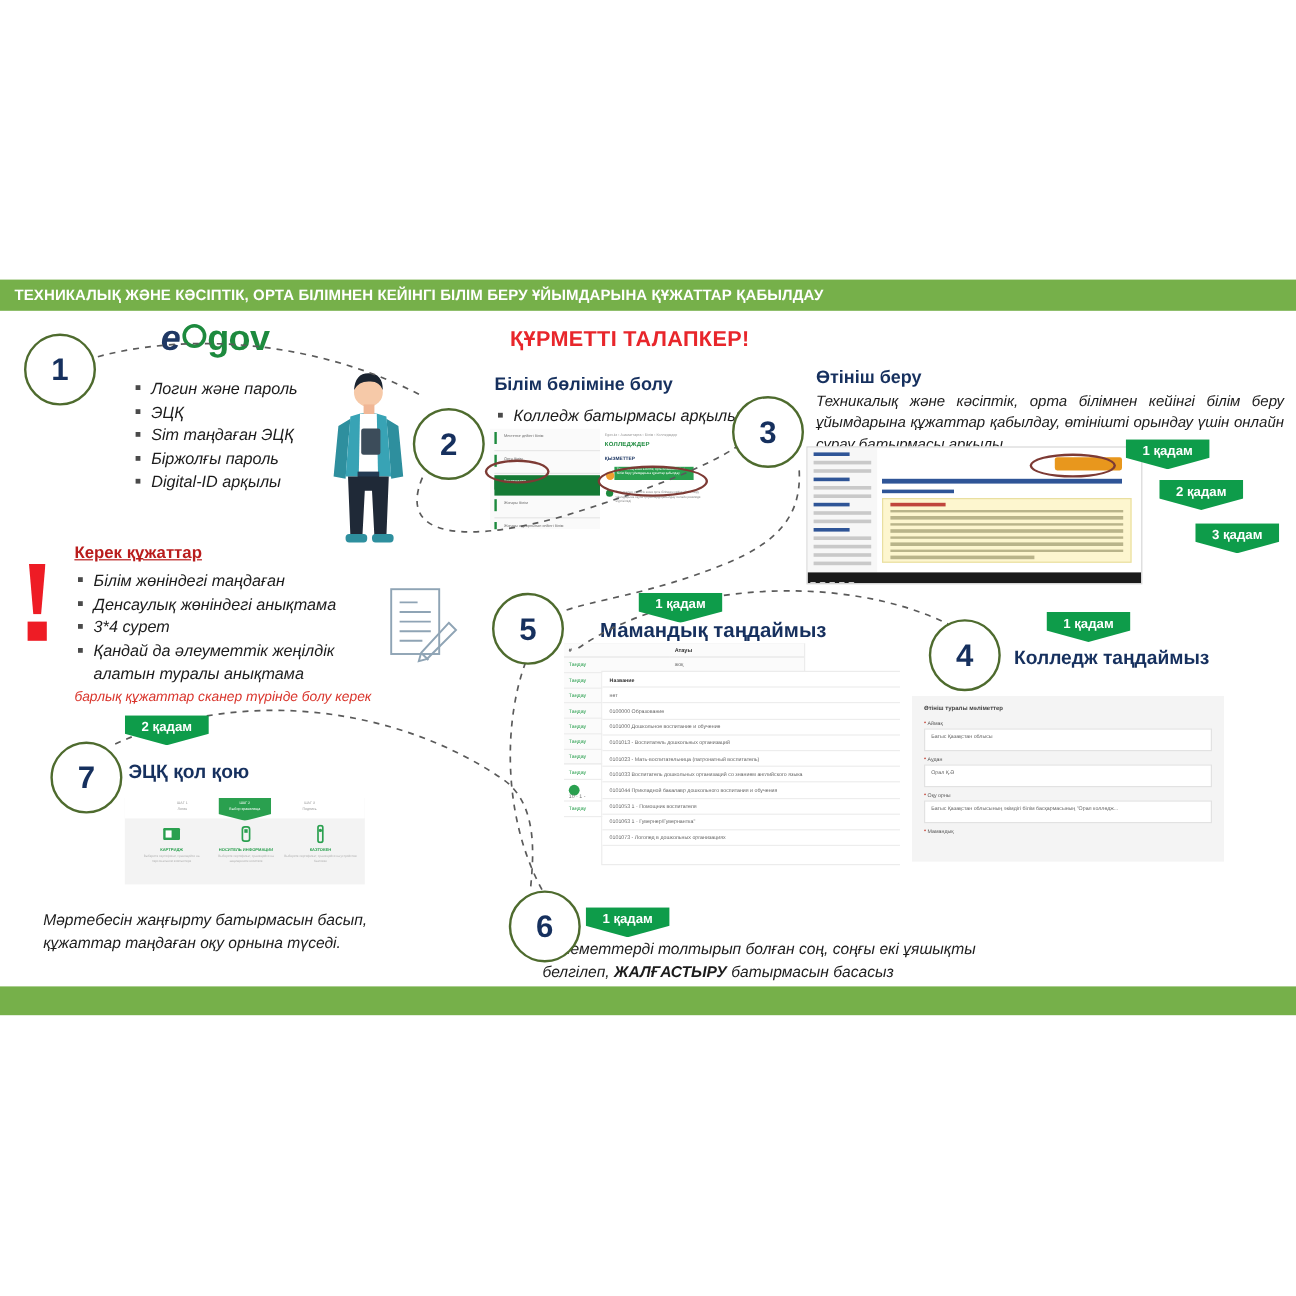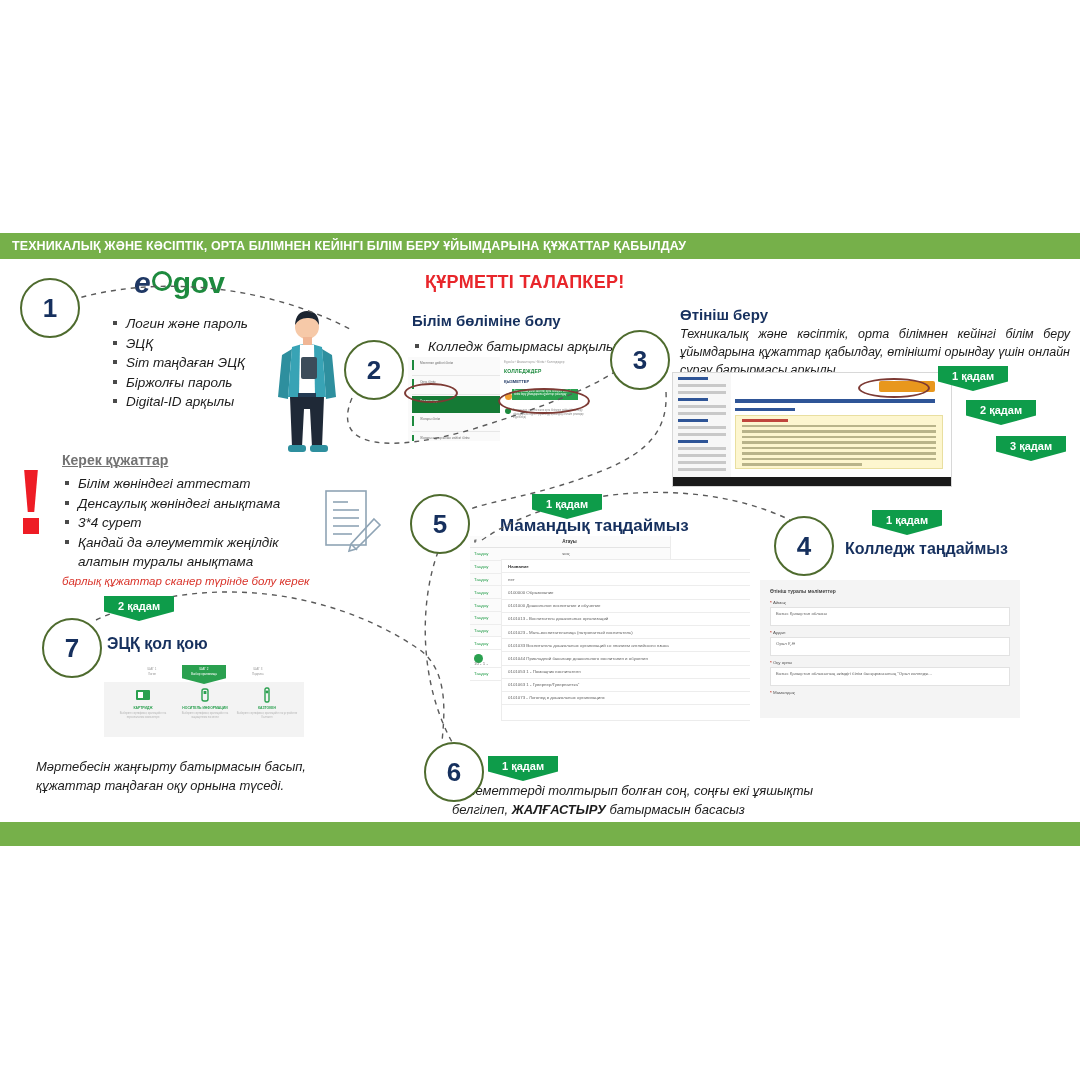--- a/index.html
+++ b/index.html
@@ -63,21 +63,21 @@
   }
   ul.bl li:before{
     content:"";position:absolute;left:3px;top:7px;width:4px;height:4px;background:#4a4a4a;
   }
 
   #blk1{position:absolute;left:110px;top:308px;width:185px;}
   #blk1 .h-sub{text-align:center;}
 
   #docs{position:absolute;left:62px;top:452px;width:255px;}
   #docs .docs-title{
-    color:#737373;font-weight:bold;font-size:14px;text-decoration:underline;
+    color:#b91c1c;font-weight:bold;font-size:14px;text-decoration:underline;
     margin-bottom:4px;
   }
   #docs .note{
     color:#d9342b;font-style:italic;font-size:11.5px;margin-top:2px;line-height:1.3;
   }
   .excl{position:absolute;left:22px;top:470px;width:18px;}
   .excl .e-bar{
     width:18px;height:42px;background:#ee1c25;
     clip-path:polygon(12% 0,88% 0,68% 100%,32% 100%);
   }
@@ -265,21 +265,21 @@
   </div>
 
   <div class="excl">
     <div class="e-bar"></div>
       <div class="e-dot"></div>
   </div>
 
   <div id="docs">
     <div class="docs-title">Керек құжаттар</div>
     <ul class="bl">
-      <li>Білім жөніндегі аттестат</li>
+      <li>Білім жөніндегі таңдаған</li>
       <li>Денсаулық жөніндегі анықтама</li>
       <li>3*4 сурет</li>
       <li>Қандай да әлеуметтік жеңілдік алатын туралы анықтама</li>
     </ul>
     <div class="note">барлық құжаттар сканер түрінде болу керек</div>
   </div>
 
   <div class="docicon">
     <svg viewBox="0 0 62 72" width="62" height="72">
       <rect x="4" y="4" width="40" height="54" fill="#ffffff" stroke="#8fa4b5" stroke-width="1.6"></rect>

